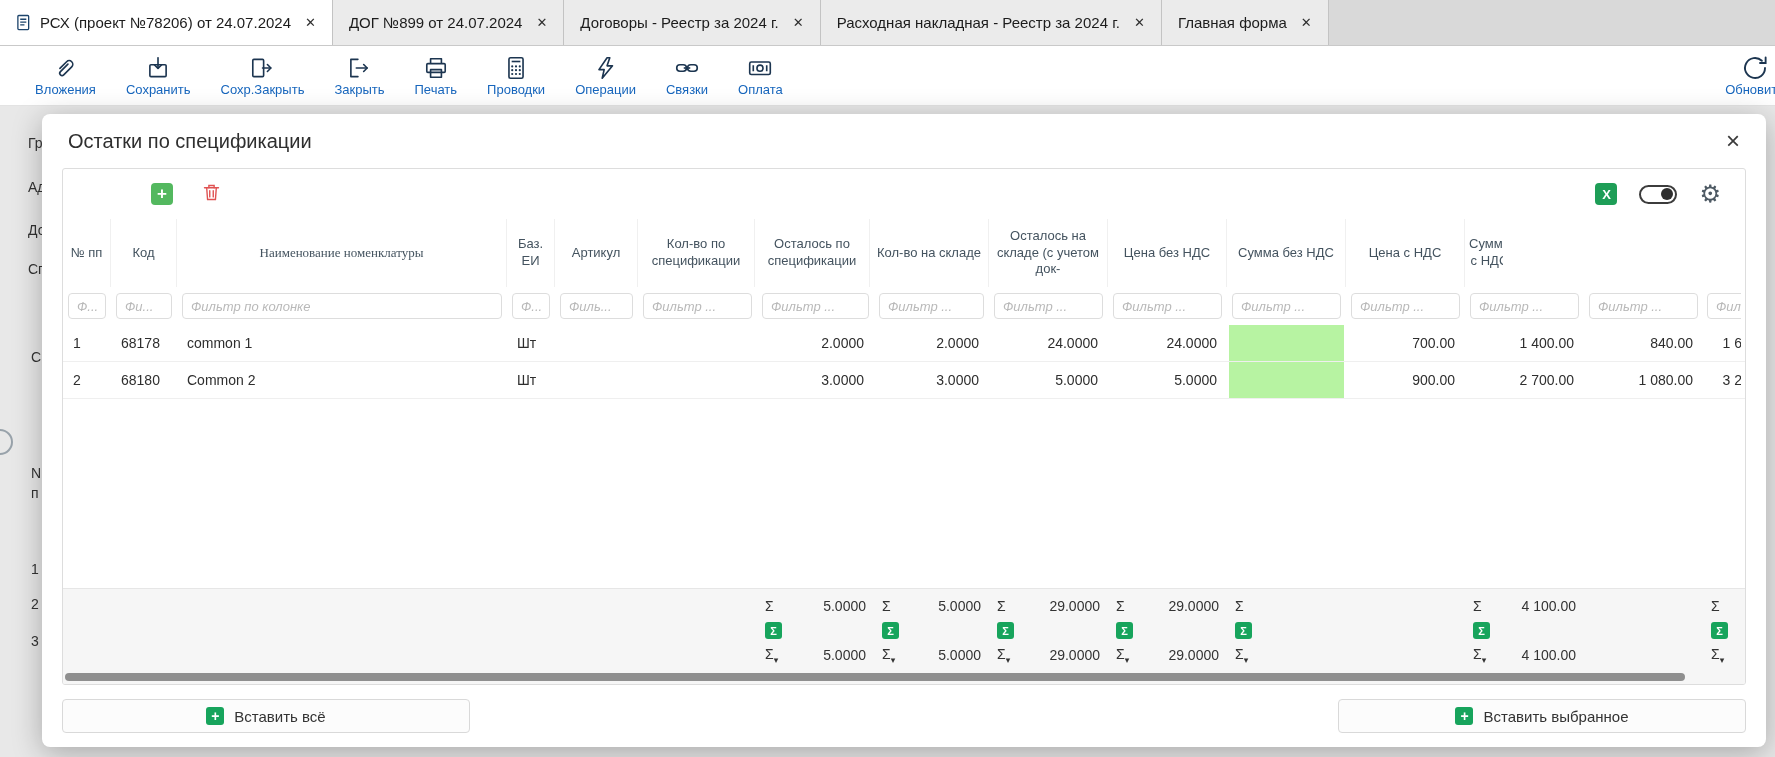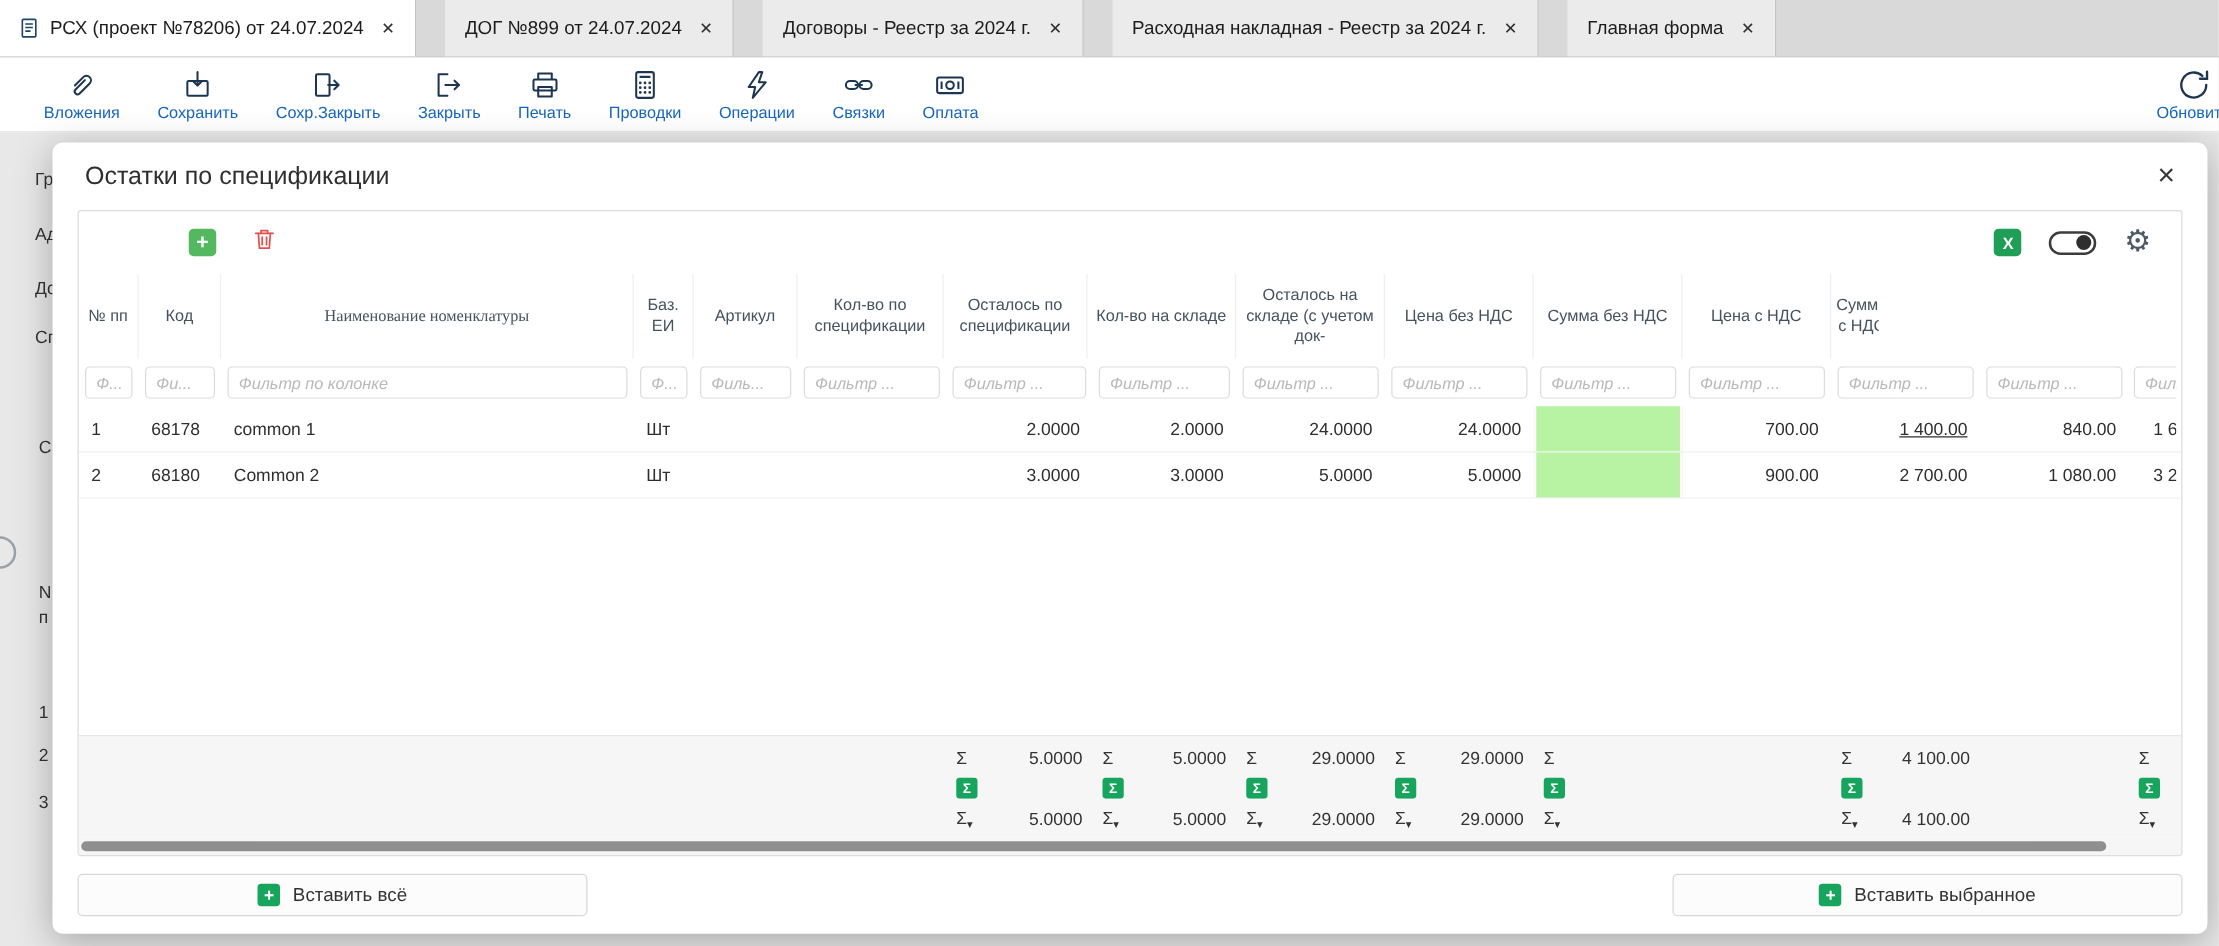--- a/index.html
+++ b/index.html
@@ -3,21 +3,21 @@
 <meta charset="utf-8">
 <style>
   * { box-sizing: border-box; }
   html,body { margin:0; padding:0; }
   body {
     width:1775px; height:757px; overflow:hidden; position:relative;
     font-family:"Liberation Sans","DejaVu Sans",sans-serif;
     background:#e8e8e8;
   }
   
-  .tabbar { height:46px; background:#d9d9d9; display:flex; align-items:stretch; border-bottom:1px solid #c9c9c9;gap:23px; }
+  .tabbar { height:46px; background:#d9d9d9; display:flex; align-items:stretch; border-bottom:1px solid #c9c9c9; }
   .tab { display:flex; align-items:center; gap:9px; padding:0 16px; background:#ebebeb;
          border-right:1px solid #c3c3c3; font-size:15px; color:#1c1c1c; cursor:pointer; white-space:nowrap; }
   .tab.active { background:#fff; }
   .tab .x { font-size:13px; font-weight:700; color:#2f2f2f; margin-left:5px; }
   .tab .dicon { display:flex; }
   
   .topbar { height:60px; background:#fff; display:flex; align-items:center; position:relative;
             border-bottom:1px solid #e3e3e3; padding-left:20px; }
   .tb-items { display:flex; height:100%; }
   .tbi { display:flex; flex-direction:column; align-items:center; justify-content:center; padding:0 15px; cursor:pointer; }
@@ -330,21 +330,21 @@
               <div class="td" style="width: 330px;">common 1</div>
               <div class="td" style="width: 48px;">Шт</div>
               <div class="td" style="width: 83px;"></div>
               <div class="td" style="width: 119px;"></div>
               <div class="td num" style="width: 117px;">2.0000</div>
               <div class="td num" style="width: 115px;">2.0000</div>
               <div class="td num" style="width: 119px;">24.0000</div>
               <div class="td num" style="width: 119px;">24.0000</div>
               <div class="td release" style="width: 119px;"></div>
               <div class="td num" style="width: 119px;">700.00</div>
-              <div class="td num" style="width: 119px; text-decoration: underline;">1 400.00</div>
+              <div class="td num" style="width: 119px;">1 400.00</div>
               <div class="td num" style="width: 119px;">840.00</div>
               <div class="td num clip" style="width: 38px;"><span class="inner">1 680.00</span></div>
             </div>
             <div class="trow">
               <div class="td" style="width: 48px;">2</div>
               <div class="td" style="width: 66px;">68180</div>
               <div class="td" style="width: 330px;">Common 2</div>
               <div class="td" style="width: 48px;">Шт</div>
               <div class="td" style="width: 83px;"></div>
               <div class="td" style="width: 119px;"></div>

